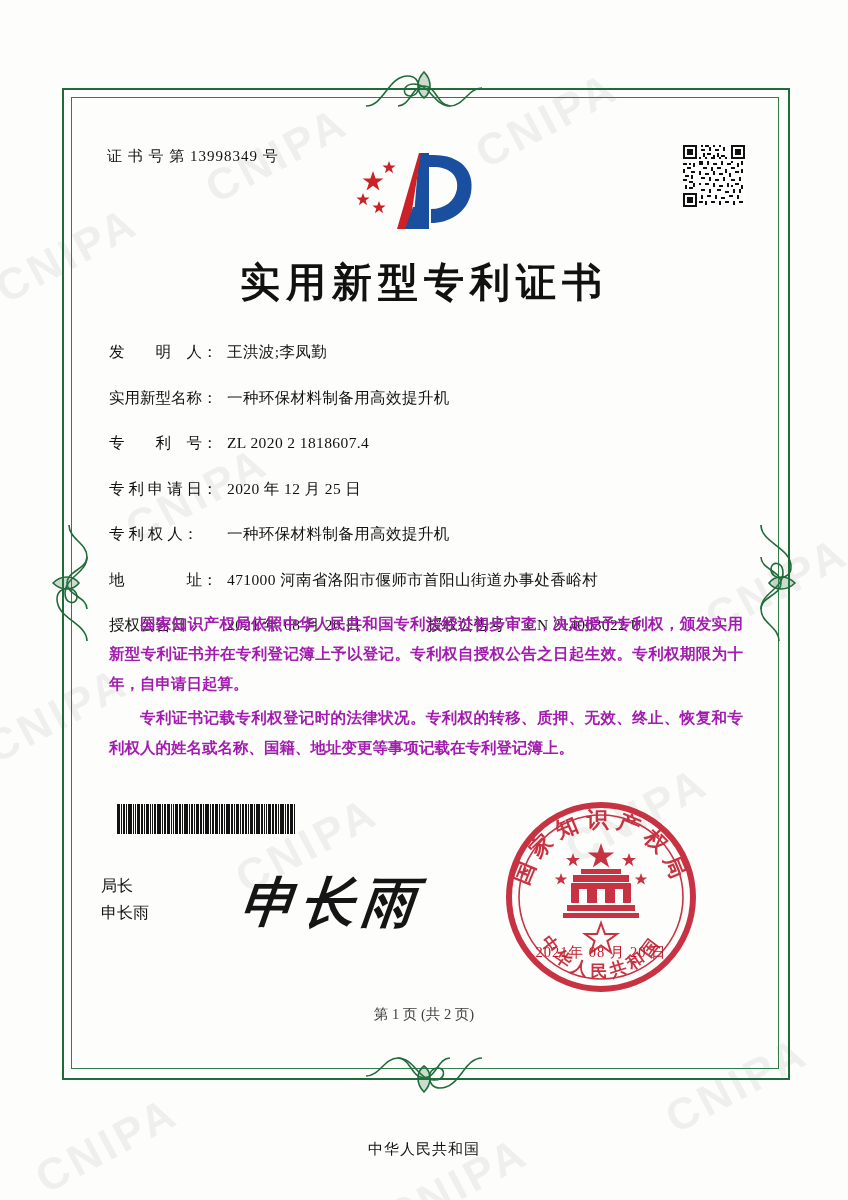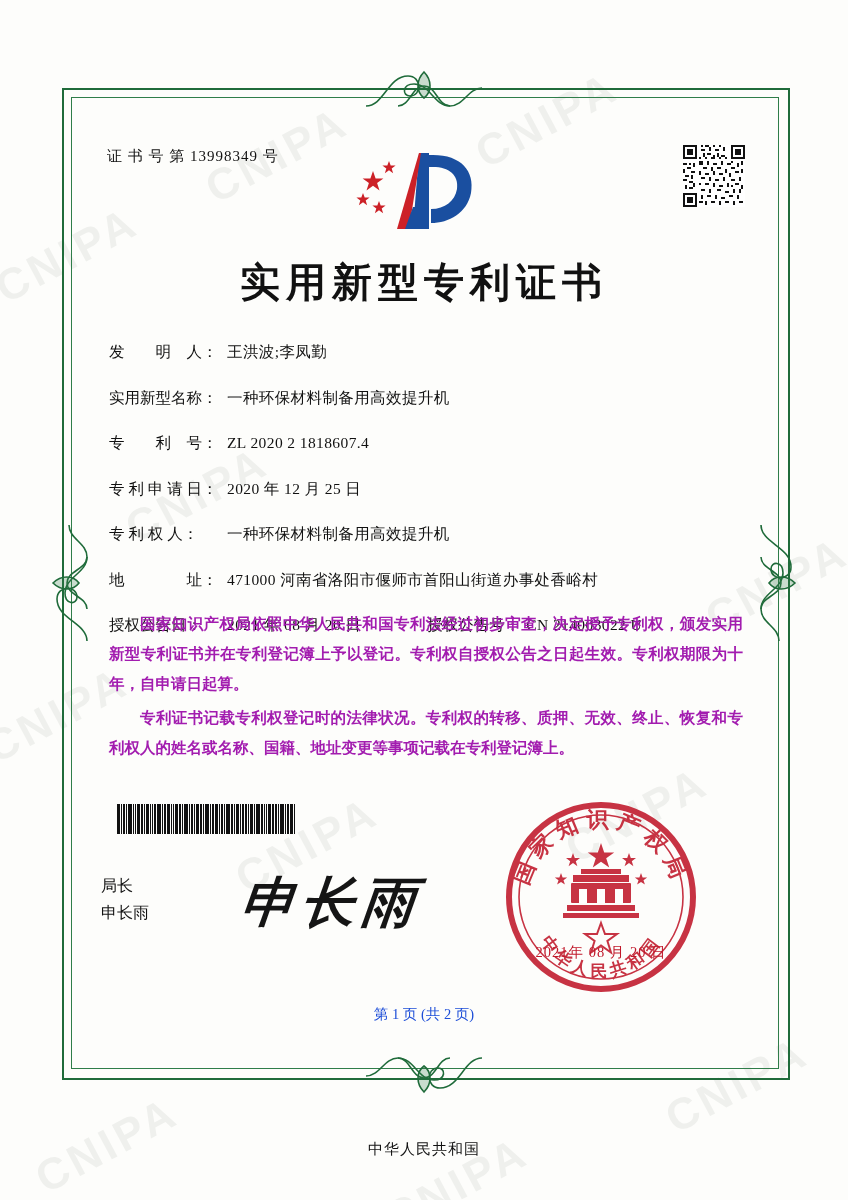--- a/index.html
+++ b/index.html
@@ -237,21 +237,21 @@
     z-index: 7;
   }
 
   .page-no {
     position: absolute;
     left: 0;
     right: 0;
     top: 908px;
     text-align: center;
     font-size: 14.5px;
-    color: #1d4ed8;
+    color: #404040;
   }
 
   .footnote {
     position: absolute;
     left: 0;
     right: 0;
     top: 1140px;
     text-align: center;
     font-size: 15px;
     color: #111;

